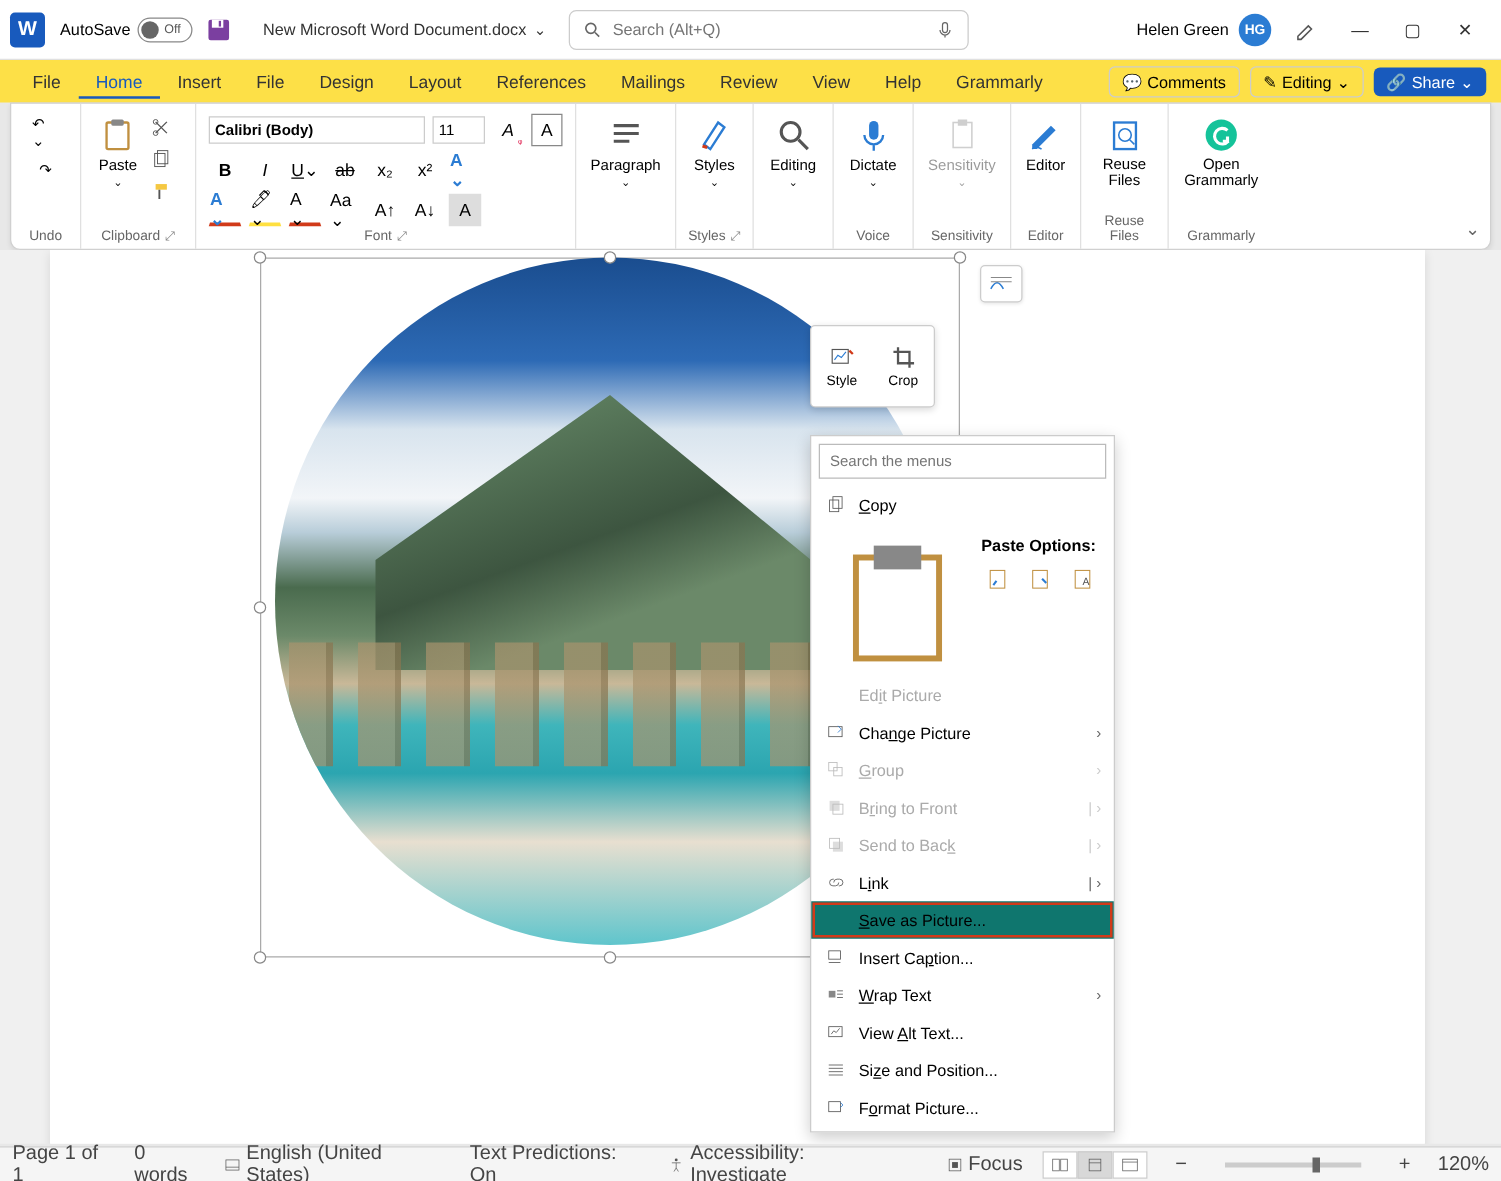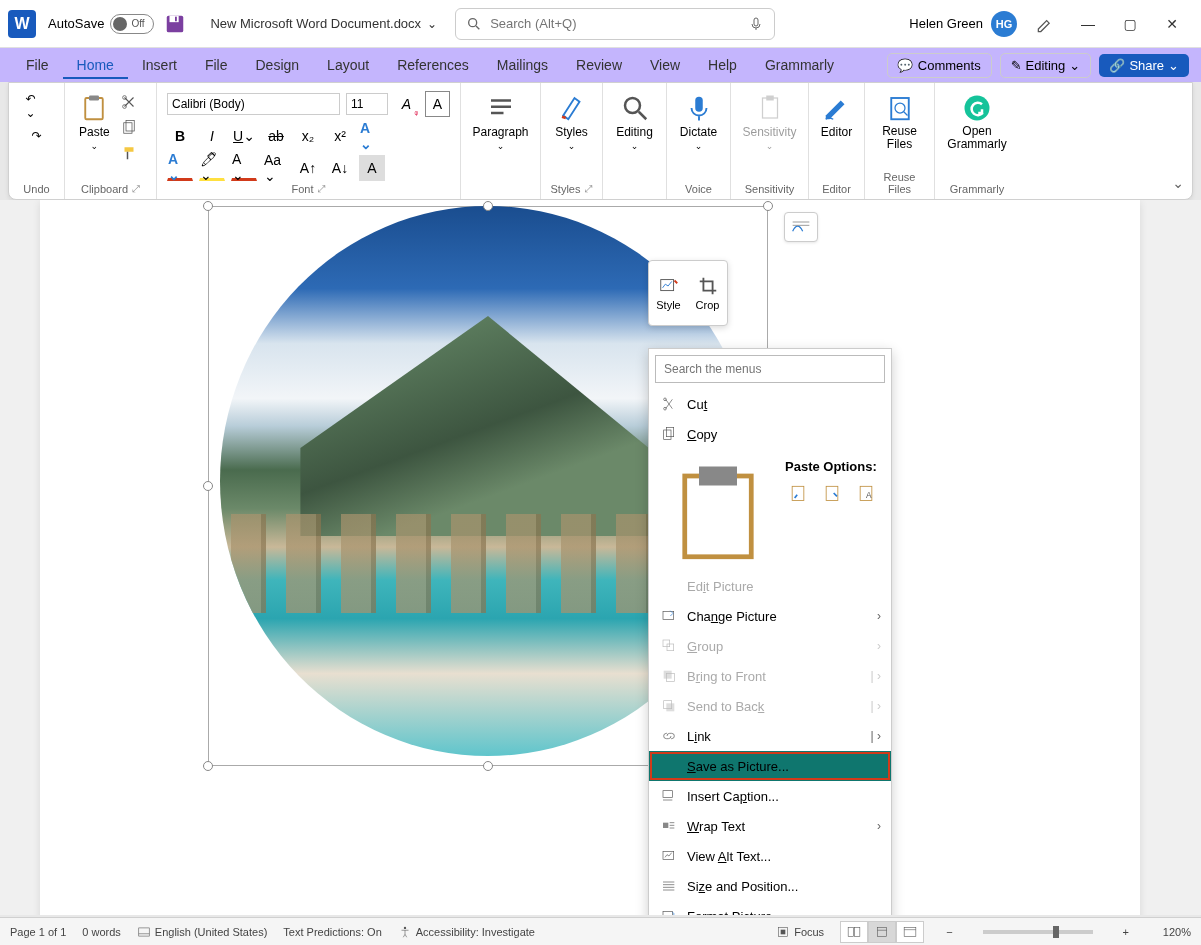--- a/index.html
+++ b/index.html
@@ -19,39 +19,39 @@
 .search-box .mag { width: 16px; height: 16px; margin-right: 8px; }
 .search-box input { border: none; outline: none; flex: 1; font-size: 13px; }
 .search-box .mic { width: 16px; height: 16px; }
 .titlebar-spacer { flex: 1; }
 .user-name { font-size: 13px; margin-right: 8px; }
 .user-avatar { width: 26px; height: 26px; background: #2b7cd3; border-radius: 50%; color: #fff; display: flex; align-items: center; justify-content: center; font-size: 11px; font-weight: 600; margin-right: 18px; }
 .win-btn { width: 42px; height: 32px; display: flex; align-items: center; justify-content: center; font-size: 14px; color: #333; }
 .pen-icon { width: 20px; height: 20px; margin-right: 12px; }
 
 
-.menubar { height: 34px; background: #c4b5fd; display: flex; align-items: center; padding: 0 12px; gap: 0; text-align: right; }
+.menubar { height: 34px; background: #fde047; display: flex; align-items: center; padding: 0 12px; gap: 0; text-align: right; }
 .menubar .tab { padding: 6px 14px; font-size: 14px; color: #333; cursor: pointer; }
 .menubar .tab.active { color: #185abd; border-bottom: 2px solid #185abd; font-weight: 500; padding-bottom: 4px; }
 .menubar-spacer { flex: 1; }
 .menubar .pill { border: 1px solid #ccc; border-radius: 5px; padding: 4px 10px; font-size: 13px; display: flex; align-items: center; gap: 4px; margin-left: 8px; }
 .menubar .share-btn { background: #185abd; color: #fff; border: none; }
 
 
 .ribbon { height: 118px; background: #fff; border: 1px solid #d0d0d0; border-radius: 0 0 8px 8px; margin: 0 8px; display: flex; box-shadow: 0 2px 4px rgba(0,0,0,0.08); }
 .ribbon-group { border-right: 1px solid #e0e0e0; padding: 6px 10px 2px; display: flex; flex-direction: column; justify-content: space-between; }
 .ribbon-group-label { font-size: 11px; color: #666; text-align: center; padding: 2px 0; display: flex; justify-content: center; align-items: center; gap: 4px; }
 .ribbon-buttons { display: flex; gap: 6px; align-items: flex-start; flex: 1; }
 .rb-vert { display: flex; flex-direction: column; align-items: center; gap: 2px; padding: 4px; }
 .rb-vert .lbl { font-size: 12px; }
 .rb-icon-lg { width: 30px; height: 30px; }
 .rb-small-row { display: flex; gap: 6px; align-items: center; }
 .rb-small { width: 22px; height: 22px; display: flex; align-items: center; justify-content: center; font-size: 12px; }
 .font-combo { border: 1px solid #ccc; height: 22px; font-size: 12px; padding: 0 4px; background: #fff; }
-.font-name { width: 180px; }
+.font-name { width: 180px; font-weight: bold; }
 .font-size { width: 42px; }
 .fmt-btn { width: 26px; height: 26px; display: flex; align-items: center; justify-content: center; border: 1px solid transparent; font-size: 14px; }
 .fmt-btn.box { border: 1px solid #888; }
 .dialog-launcher { font-size: 10px; color: #888; }
 
 
 .doc-area { position: absolute; left: 0; right: 0; top: 200px; bottom: 30px; background: #f0f0f0; overflow: hidden; }
 .page { position: absolute; left: 40px; top: 0; width: 1100px; height: 800px; background: #fff; box-shadow: 0 2px 8px rgba(0,0,0,0.1); }
 
 
@@ -61,41 +61,41 @@
 .pic-huts { position: absolute; top: 56%; left: 2%; width: 96%; height: 18%; background: repeating-linear-gradient(90deg, #a8936d 0 30px, #8a7550 30px 35px, transparent 35px 55px); opacity: 0.7; }
 .sel-handle { position: absolute; width: 10px; height: 10px; background: #fff; border: 1px solid #888; border-radius: 50%; }
 .sh-tl { left: -5px; top: -5px; } .sh-tm { left: 50%; top: -5px; margin-left: -5px; } .sh-tr { right: -5px; top: -5px; }
 .sh-ml { left: -5px; top: 50%; margin-top: -5px; } .sh-mr { right: -5px; top: 50%; margin-top: -5px; }
 .sh-bl { left: -5px; bottom: -5px; } .sh-bm { left: 50%; bottom: -5px; margin-left: -5px; } .sh-br { right: -5px; bottom: -5px; }
 .sel-border { position: absolute; inset: 0; border: 1px solid #aaa; }
 
 .layout-badge { position: absolute; left: 744px; top: 12px; width: 34px; height: 30px; border: 1px solid #ccc; border-radius: 4px; background: #fff; display: flex; align-items: center; justify-content: center; box-shadow: 0 1px 3px rgba(0,0,0,0.1); }
 
 
-.mini-toolbar { position: absolute; left: 608px; top: 60px; width: 80px; height: 66px; background: #fff; border: 1px solid #ccc; border-radius: 4px; box-shadow: 0 2px 6px rgba(0,0,0,0.15); display: flex; }
+.mini-toolbar { position: absolute; left: 608px; top: 60px; width: 100px; height: 66px; background: #fff; border: 1px solid #ccc; border-radius: 4px; box-shadow: 0 2px 6px rgba(0,0,0,0.15); display: flex; }
 .mini-item { flex: 1; display: flex; flex-direction: column; align-items: center; justify-content: center; gap: 2px; font-size: 11px; }
 .mini-item svg { width: 22px; height: 22px; }
 
 
 .context-menu { position: absolute; left: 608px; top: 148px; width: 244px; background: #fff; border: 1px solid #ccc; box-shadow: 0 4px 12px rgba(0,0,0,0.2); padding-bottom: 4px; }
 .cm-search { margin: 6px; height: 28px; border: 1px solid #bbb; display: flex; align-items: center; padding: 0 8px; }
 .cm-search input { border: none; outline: none; font-size: 12px; flex: 1; }
 .cm-item { height: 30px; display: flex; align-items: center; padding: 0 10px 0 12px; font-size: 13px; gap: 10px; position: relative; }
 .cm-item.disabled { color: #aaa; }
 .cm-item .cm-icon { width: 16px; height: 16px; flex-shrink: 0; }
 .cm-item .arrow { position: absolute; right: 10px; font-size: 12px; color: #666; }
 .cm-item.disabled .arrow { color: #ccc; }
 .cm-item.highlighted { outline: 2px solid #d13a1a; outline-offset: -3px; background: #0f766e; }
 .cm-section-label { font-weight: 700; font-size: 13px; padding: 6px 12px 2px 38px; }
 .cm-paste-row { display: flex; gap: 8px; padding: 4px 12px 8px 38px; }
 .cm-paste-opt { width: 26px; height: 26px; border: 1px solid transparent; display: flex; align-items: center; justify-content: center; }
 .underline-char { text-decoration: underline; }
 
 
-.statusbar { position: absolute; left: 0; right: 0; bottom: 0; height: 28px; background: #f5f5f5; border-top: 1px solid #d0d0d0; display: flex; align-items: center; padding: 0 10px; font-size: 11px; gap: 16px; color: #444; }
+.statusbar { position: absolute; left: 0; right: 0; bottom: 0; height: 28px; background: #f5f5f5; border-top: 1px solid #d0d0d0; display: flex; align-items: center; padding: 0 10px; font-size: 16px; gap: 16px; color: #444; }
 .statusbar .sb-item { display: flex; align-items: center; gap: 4px; }
 .statusbar .spacer { flex: 1; }
 .view-btns { display: flex; gap: 0; }
 .view-btn { width: 28px; height: 22px; border: 1px solid #ccc; display: flex; align-items: center; justify-content: center; background: #fff; }
 .view-btn.active { background: #d8d8d8; }
 .zoom-slider { width: 110px; height: 4px; background: #ccc; position: relative; margin: 0 8px; }
 .zoom-slider .thumb { position: absolute; left: 64%; top: -4px; width: 6px; height: 12px; background: #666; }
 .zoom-pct { min-width: 40px; text-align: right; }
 
 svg { display: block; }
@@ -374,28 +374,20 @@
         <svg viewBox="0 0 24 24">
             <path d="M7 3v14h14M3 7h14v14" fill="none" stroke="#555" stroke-width="2"></path>
           </svg>
         <span>Crop</span>
       </div>
     </div>
 
     <div class="context-menu">
       <div class="cm-search">
         <input placeholder="Search the menus" style="">
-      </div>
-      <div class="cm-item">
-        <svg class="cm-icon" viewBox="0 0 24 24">
-            <path d="M7 5l10 14M17 5L7 19" stroke="#555"></path>
-            <circle cx="6" cy="19" r="2" fill="none" stroke="#555"></circle>
-            <circle cx="6" cy="5" r="2" fill="none" stroke="#555"></circle>
-          </svg>
-        <span>Cu<span class="underline-char">t</span></span>
       </div>
       <div class="cm-item">
         <svg class="cm-icon" viewBox="0 0 24 24">
             <rect x="4" y="6" width="11" height="14" fill="none" stroke="#555"></rect>
             <rect x="8" y="2" width="11" height="14" fill="none" stroke="#555"></rect>
           </svg>
         <span><span class="underline-char">C</span>opy</span>
       </div>
       <div style="display:flex;align-items:flex-start;padding:4px 0 0 12px">
         <svg class="cm-icon" viewBox="0 0 24 24" style="margin-top:4px">

